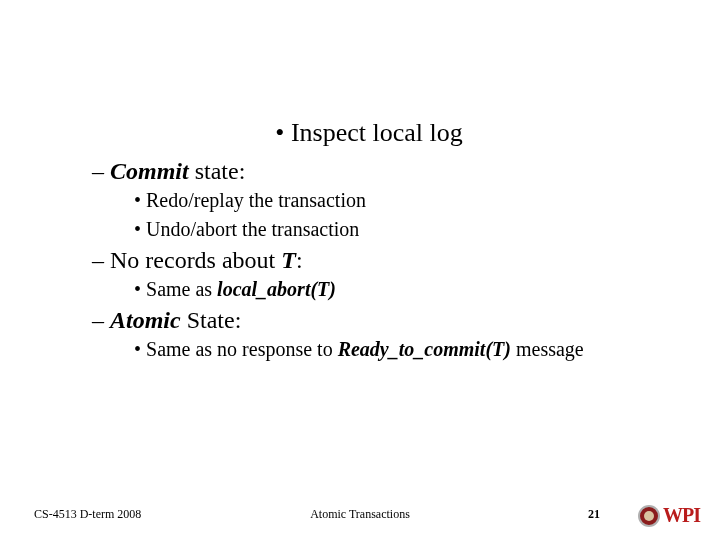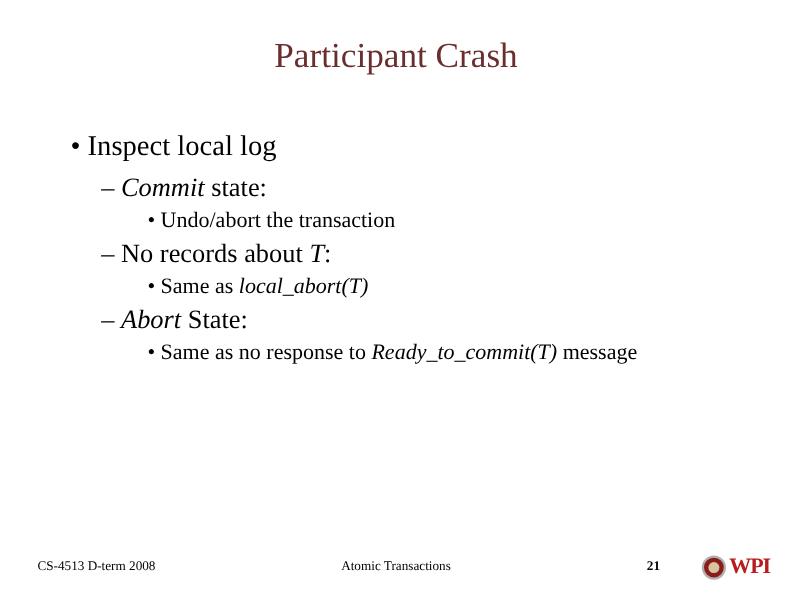--- a/index.html
+++ b/index.html
@@ -1,52 +1,52 @@
 <!DOCTYPE html>
 <html><head>
 <meta charset="utf-8">
 <style>
   * { margin: 0; padding: 0; box-sizing: border-box; }
   html, body { width: 720px; height: 540px; background: #fff; font-family: "Times New Roman", Times, serif; color: #000; }
   .slide { position: relative; width: 720px; height: 540px; }
   .title { position: absolute; top: 32px; left: 0; width: 720px; text-align: center; font-size: 32px; color: #6b2e2e; font-family: "Times New Roman", Times, serif; }
   .content { position: absolute; top: 118px; left: 64px; width: 610px; }
-  .b1 { font-size: 26px; margin-bottom: 10px; }
+  .b1 { font-size: 26px; margin-bottom: 10px; text-align: center; }
   .b2 { font-size: 24px; margin-left: 28px; margin-top: 6px; margin-bottom: 4px; }
   .b3 { font-size: 20px; margin-left: 70px; margin-top: 4px; margin-bottom: 6px; }
   .b1::before { content: "• "; }
   .b2::before { content: "– "; }
   .b3::before { content: "• "; }
-  .i { font-style: italic; }
+  .i { font-style: italic; font-weight: bold; }
   .footer { position: absolute; bottom: 18px; left: 0; width: 720px; }
   .foot-left { position: absolute; left: 34px; bottom: 0; font-size: 12px; }
   .foot-center { position: absolute; left: 0; width: 720px; text-align: center; bottom: 0; font-size: 12px; }
   .foot-page { position: absolute; right: 120px; bottom: 0; font-size: 12px; font-weight: bold; }
   .logo { position: absolute; right: 20px; bottom: -5px; display: flex; align-items: center; gap: 3px; }
   .logo-seal { width: 22px; height: 22px; border-radius: 50%; background: #8a1c1c; border: 2px solid #b0b0b0; position: relative; }
   .logo-seal::after { content: ""; position: absolute; inset: 4px; border-radius: 50%; background: #d9c4a0; }
   .logo-text { font-family: Georgia, "Times New Roman", serif; font-weight: bold; font-size: 20px; color: #b91c1c; letter-spacing: -1px; }
 </style>
 </head>
 <body>
 
 <div class="slide">
-  <div class="title">Participant Crash</div>
 
   <div class="content">
     <div class="b1"><span>Inspect local log</span></div>
 
     <div class="b2"><span class="i">Commit</span><span> state:</span></div>
+    <div class="b3"><span>Redo/replay the transaction</span></div>
 
     <div class="b3"><span>Undo/abort the transaction</span></div>
 
     <div class="b2"><span>No records about </span><span class="i">T</span><span>:</span></div>
     <div class="b3"><span>Same as </span><span class="i">local_abort(T)</span></div>
 
-    <div class="b2"><span class="i">Abort</span><span> State:</span></div>
+    <div class="b2"><span class="i">Atomic</span><span> State:</span></div>
     <div class="b3"><span>Same as no response to </span><span class="i">Ready_to_commit(T)</span><span> message</span></div>
   </div>
 
   <div class="footer">
     <div class="foot-left">CS-4513 D-term 2008</div>
     <div class="foot-center">Atomic Transactions</div>
     <div class="foot-page">21</div>
     <div class="logo">
       <div class="logo-seal"></div>
       <div class="logo-text">WPI</div>

